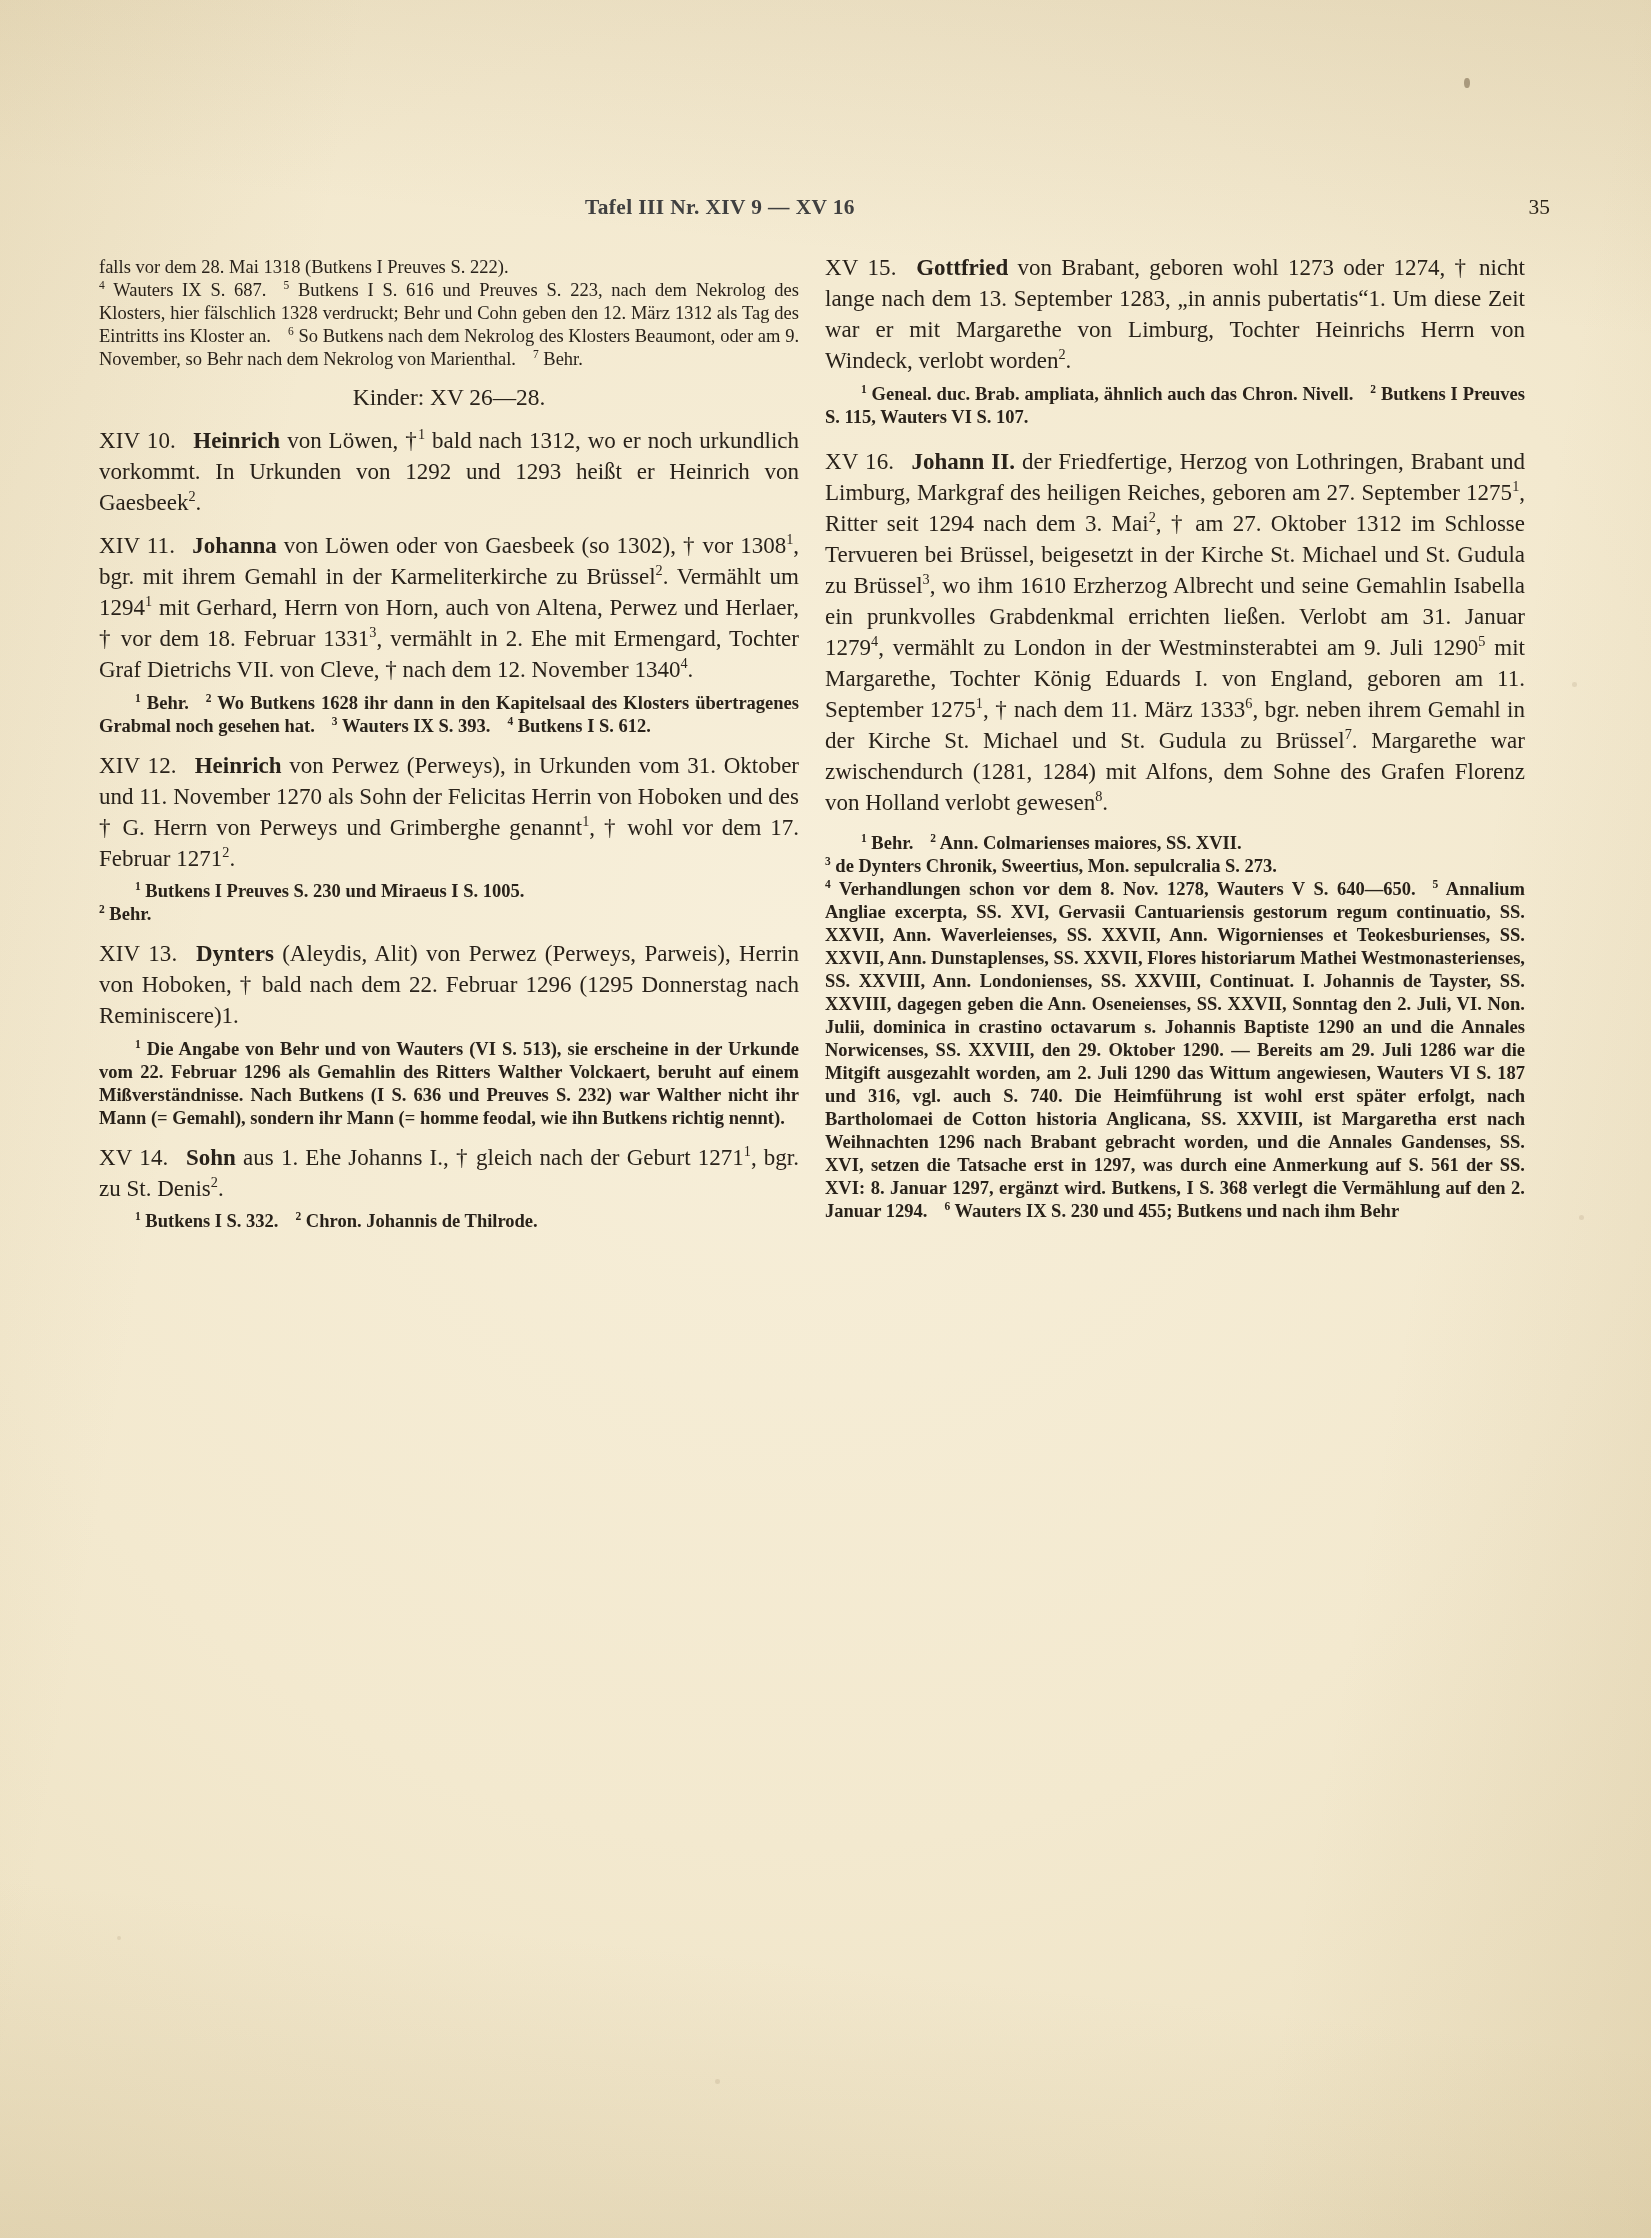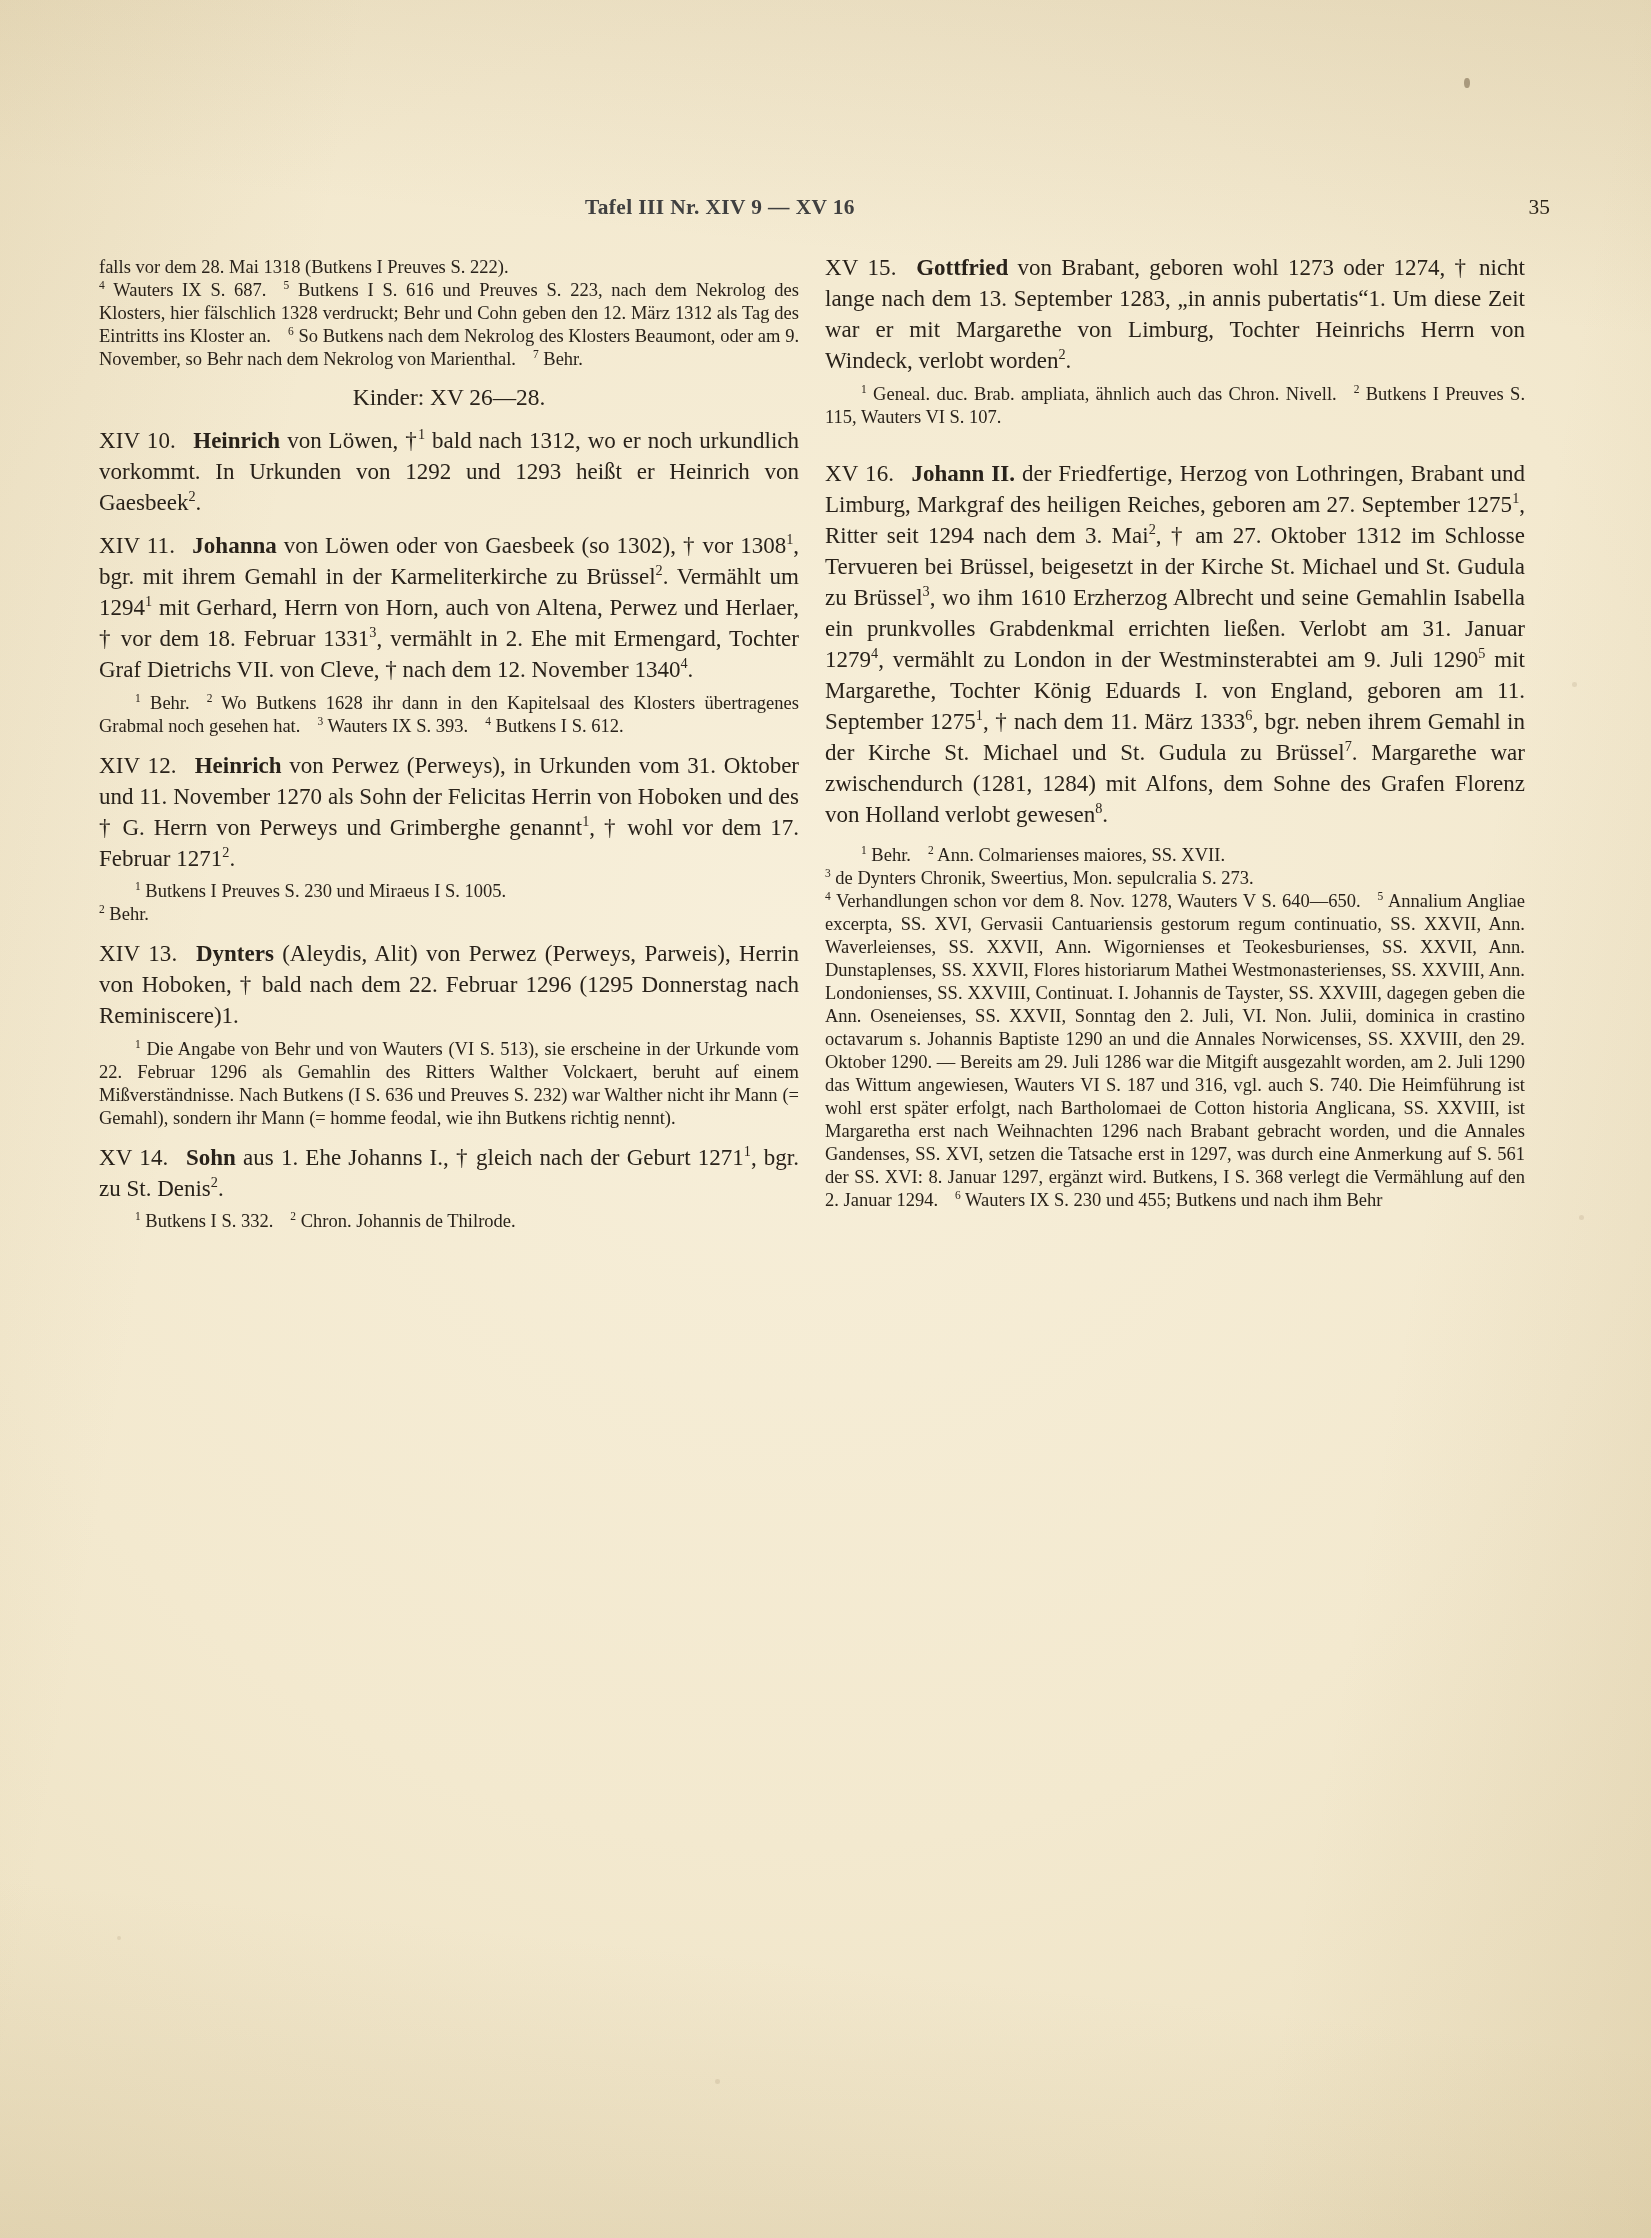--- a/index.html
+++ b/index.html
@@ -115,21 +115,21 @@
 
   
   .fn {
     font-size: 18.5px;
     line-height: 23px;
     color: #29221a;
     text-align: justify;
     text-align-last: left;
     margin: 6.5px 0 0 0;
   }
-  .fn-indent { text-indent: 36px; }
+  .fn-indent { text-indent: 36px; font-weight: bold; }
   .fn-tight { margin-top: 3.9px; }
   sup {
     font-size: 0.62em;
     vertical-align: super;
     line-height: 0;
   }
   .gap { display: inline-block; width: 17px; }
   .gap-s { display: inline-block; width: 10.4px; }
 </style>
 </head>
@@ -219,21 +219,21 @@
       <div class="p entry-first">
         <span class="lbl">XV 15.</span>
         <span class="gap-s"></span><span class="nm">Gottfried</span><span> von Brabant, geboren wohl 1273 oder 1274, † nicht lange nach dem 13. September 1283, „in annis pubertatis“1. Um diese Zeit war er mit Margarethe von Limburg, Tochter Heinrichs Herrn von Windeck, verlobt worden<sup>2</sup>.</span>
       </div>
       <div class="fn fn-indent">
         <sup>1</sup>
         <span>Geneal. duc. Brab. ampliata, ähnlich auch das Chron. Nivell.</span><span class="gap"></span><sup>2</sup>
         <span>Butkens I Preuves S. 115, Wauters VI S. 107.</span>
       </div>
 
-      <div class="p entry" style="margin-top:29px;">
+      <div class="p entry" style="margin-top:17px;">
         <span class="lbl">XV 16.</span>
         <span class="gap-s"></span><span class="nm">Johann II.</span><span> der Friedfertige, Herzog von Lothringen, Brabant und Limburg, Markgraf des heiligen Reiches, geboren am 27. September 1275<sup>1</sup>, Ritter seit 1294 nach dem 3. Mai<sup>2</sup>, † am 27. Oktober 1312 im Schlosse Tervueren bei Brüssel, beigesetzt in der Kirche St. Michael und St. Gudula zu Brüssel<sup>3</sup>, wo ihm 1610 Erzherzog Albrecht und seine Gemahlin Isabella ein prunkvolles Grabdenkmal errichten ließen. Verlobt am 31. Januar 1279<sup>4</sup>, vermählt zu London in der Westminsterabtei am 9. Juli 1290<sup>5</sup> mit Margarethe, Tochter König Eduards I. von England, geboren am 11. September 1275<sup>1</sup>, † nach dem 11. März 1333<sup>6</sup>, bgr. neben ihrem Gemahl in der Kirche St. Michael und St. Gudula zu Brüssel<sup>7</sup>. Margarethe war zwischendurch (1281, 1284) mit Alfons, dem Sohne des Grafen Florenz von Holland verlobt gewesen<sup>8</sup>.</span>
       </div>
       <div class="fn fn-indent" style="margin-top:14.3px;">
         <sup>1</sup>
         <span>Behr.</span><span class="gap"></span><sup>2</sup>
         <span>Ann. Colmarienses maiores, SS. XVII.</span><br>
         <sup>3</sup>
         <span>de Dynters Chronik, Sweertius, Mon. sepulcralia S. 273.</span><br>
         <sup>4</sup>

